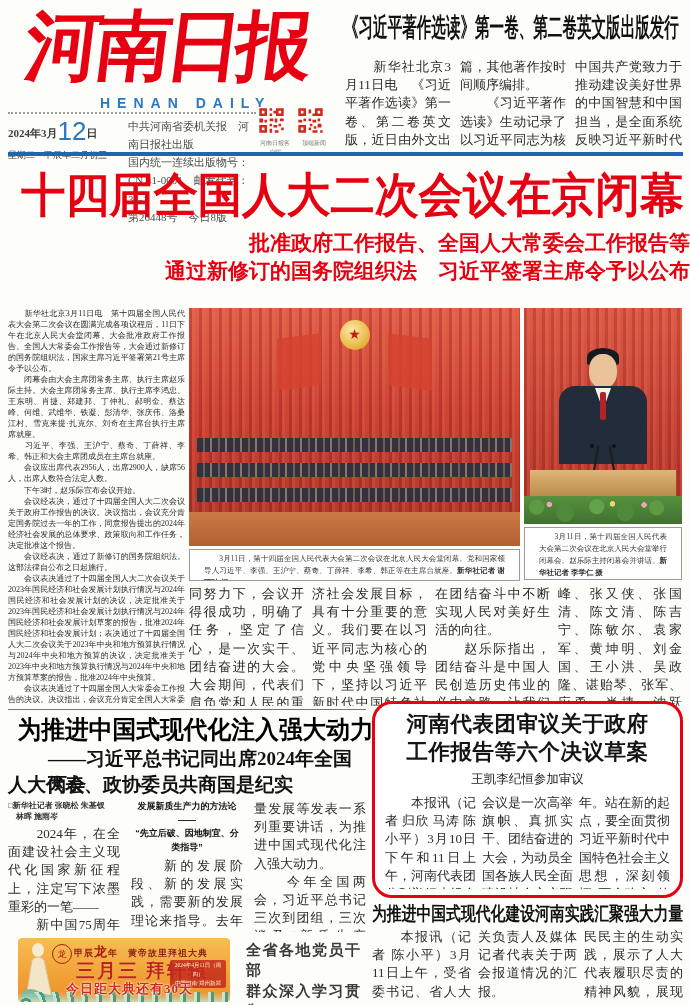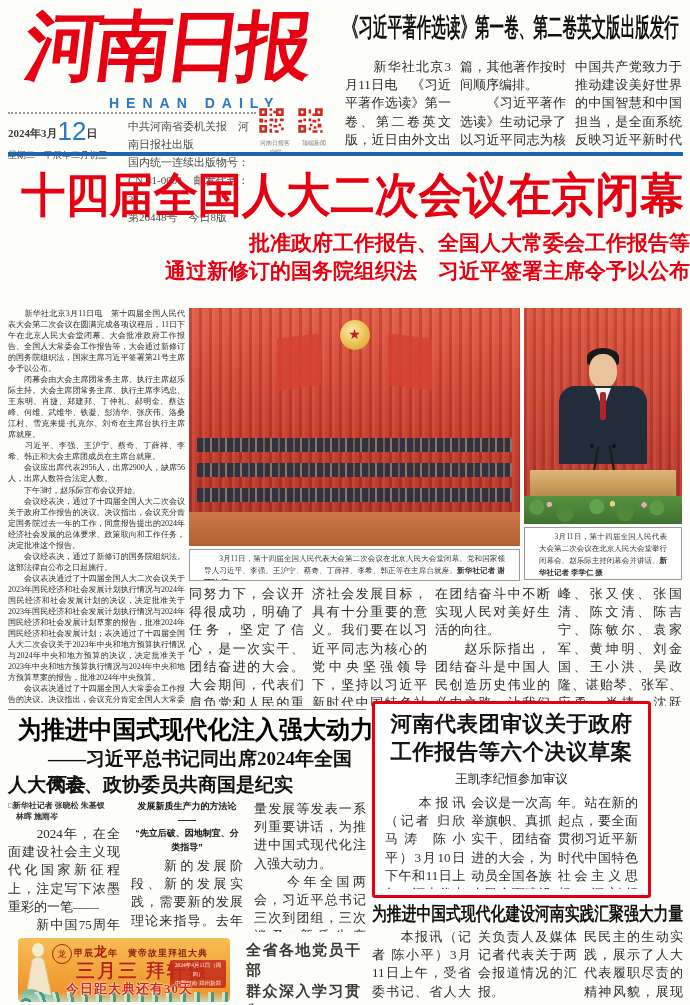--- a/index.html
+++ b/index.html
@@ -8,21 +8,21 @@
   .abs{position:absolute}
   .small{font-size:8px;line-height:1.38;text-align:justify;color:#2b2b2b;
          white-space:pre-line;overflow:hidden}
   .tiny{font-size:13px;line-height:1.4;text-align:justify;color:#2b2b2b;
         white-space:pre-line;overflow:hidden}
   .hei{font-family:"Liberation Sans",sans-serif}
   .fit{display:inline-block;white-space:nowrap;transform-origin:0 50%}
   
   .mast-title{left:26px;top:2px;width:315px;font-size:76px;font-weight:900;
       color:#e60012;transform:skewX(-7deg);letter-spacing:-6px;line-height:1.18}
-  .mast-sub{left:109px;top:95px;font-size:14px;font-weight:700;color:#2c79c0;
+  .mast-sub{left:100px;top:95px;font-size:14px;font-weight:700;color:#2c79c0;
       letter-spacing:7px}
   .info-rule{left:8px;top:112px;width:248px;border-top:2px dotted #9a9a9a}
   .date{left:8px;top:116px;width:112px;color:#3c3c3c}
   .date .l1{font-size:11px;font-weight:700}
   .date .day{font-size:26px;color:#2c79c0;font-weight:400;font-family:"Liberation Sans",sans-serif;vertical-align:-3px}
   .date .l2{font-size:9px;margin-top:2px}
   .pub{left:128px;top:117px;width:128px;font-size:11px;line-height:1.65;color:#4a4a4a;white-space:pre-line}
   .qr{width:27px;height:27px;background:#fff}
   .qr-label{font-size:6px;color:#777;text-align:center;width:34px;margin-top:1px}
   .blue-bar{left:8px;top:152px;width:675px;height:4px;background:#1c67ad}
@@ -70,21 +70,21 @@
     line-height:1.62;text-align:justify;color:#333;overflow:hidden}
   .credit{font-weight:700}
   
   .sep{left:8px;top:709px;width:358px;border-top:1px solid #777}
   .feat-h{left:8px;top:713px;width:358px;text-align:center;color:#000000}
   .feat-h .fit{font-size:25px;font-weight:900;transform:scaleX(.95);transform-origin:50% 50%}
   .feat-sub{left:8px;width:358px;font-size:19px;font-weight:800;color:#111;line-height:1.35}
   .byline{font-size:8px;font-weight:700;color:#333;white-space:pre-line;margin-bottom:3px}
   .subhead2{font-size:9px;font-weight:700;color:#111;text-align:center;white-space:pre-line;
     font-family:"Liberation Sans",sans-serif;margin-bottom:3px;line-height:1.5}
-  .redbox{left:372px;top:701px;width:279px;height:197px;border:3px solid #e60012;border-radius:3px;
+  .redbox{left:372px;top:701px;width:311px;height:197px;border:3px solid #e60012;border-radius:20px;
     background:#fff;box-sizing:border-box;padding:7px 10px 20px;overflow:hidden}
   .redbox h2{margin:0;text-align:center;font-size:21.5px;font-weight:900;color:#141414;line-height:1.28;
     font-family:"Liberation Serif",serif;letter-spacing:.5px}
   .redbox .sub{text-align:center;font-size:12.5px;color:#222;margin:5px 0 6px;font-weight:400}
   .cols3{display:flex;gap:6px}
   .henan-h{left:372px;top:901px;width:311px}
   .henan-h .fit{font-size:19px;font-weight:900;color:#111;transform:scaleX(.78)}
   
   .ad{left:18px;top:938px;width:212px;height:64px;border-radius:4px;overflow:hidden;
     background:linear-gradient(180deg,#f8bd55 0%,#f2a338 55%,#ec9028 100%)}

